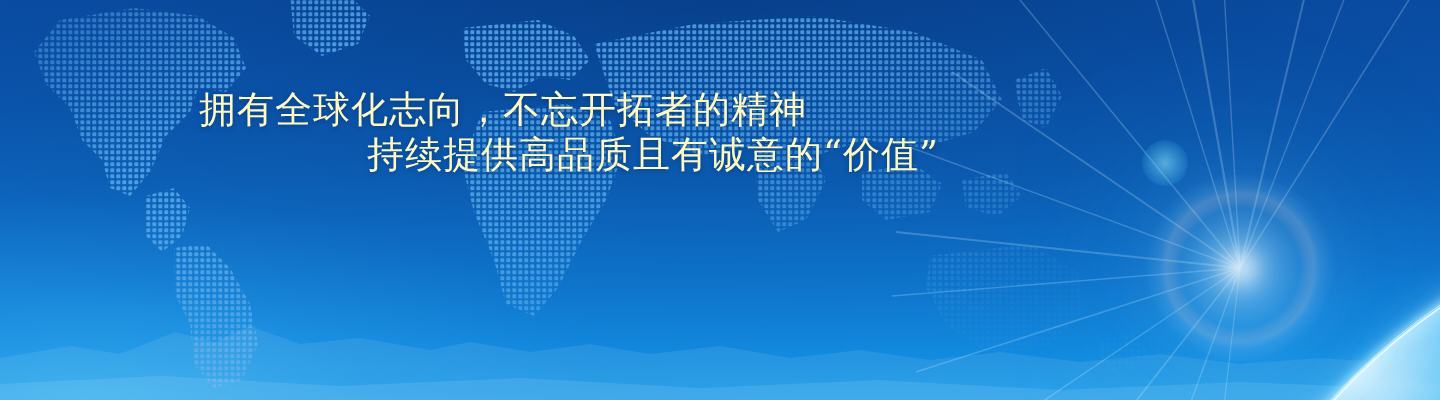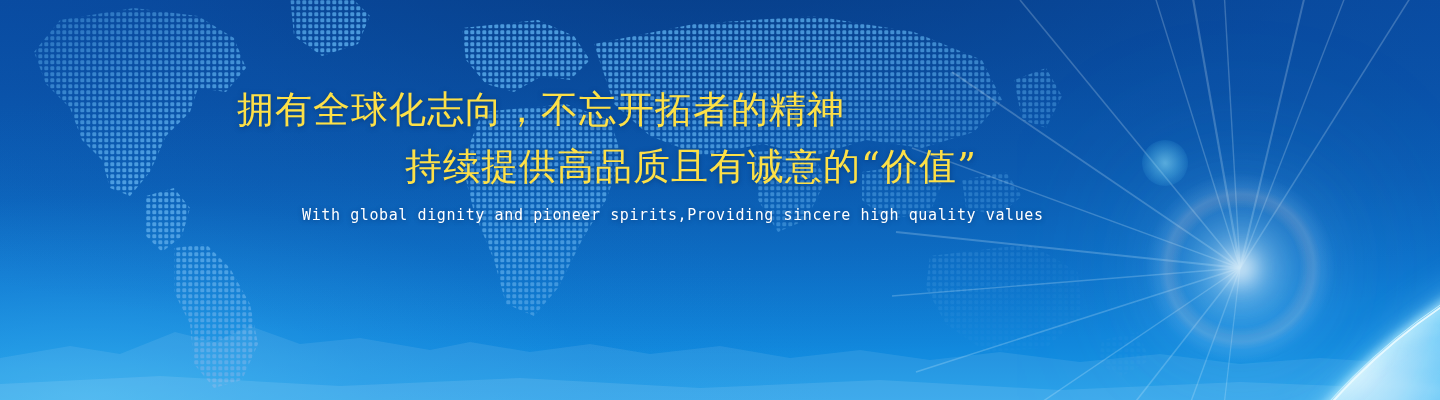--- a/index.html
+++ b/index.html
@@ -153,31 +153,30 @@
   }
 
   
   #copy {
     position: absolute;
     left: 0; top: 0;
     width: 1440px; height: 400px;
   }
   .headline {
     position: absolute;
-    color: #fde047;
+    color: #fef9c3;
     font-family: "DejaVu Serif", "Liberation Serif", serif;
     font-size: 37px;
     line-height: 46px;
     letter-spacing: 1px;
     white-space: nowrap;
     text-shadow: 0 1px 5px rgba(3,40,95,0.55);
-    margin-left: 38px;
   }
   #headline-line-1 { left: 199px; top: 87px; }
-  #headline-line-2 { left: 367px; top: 144px; text-align: right; }
+  #headline-line-2 { left: 367px; top: 132px; text-align: right; }
 
   #subtitle-en {
     position: absolute;
     left: 302px; top: 206px;
     color: #ffffff;
     font-family: "DejaVu Sans Mono", "Liberation Mono", monospace;
     font-size: 15px;
     letter-spacing: 0.6px;
     white-space: nowrap;
     text-shadow: 0 1px 4px rgba(3,40,95,0.5);
@@ -313,16 +312,15 @@
       <line x1="0" y1="0" x2="-20" y2="172" stroke-width="0.6"></line>
     </g>
   </svg>
   <div id="sun-halo"></div>
   <div id="sun-core"></div>
   <div id="lens-flare-dot"></div>
 
   <div id="copy">
     <div class="headline" id="headline-line-1">拥有全球化志向，不忘开拓者的精神</div>
     <div class="headline" id="headline-line-2">持续提供高品质且有诚意的“价值”</div>
-    <div id="subtitle-en">With global dignity and pioneer spirits,Providing sincere high quality values</div>
   </div>
 
 </div>
 
 </body></html>

